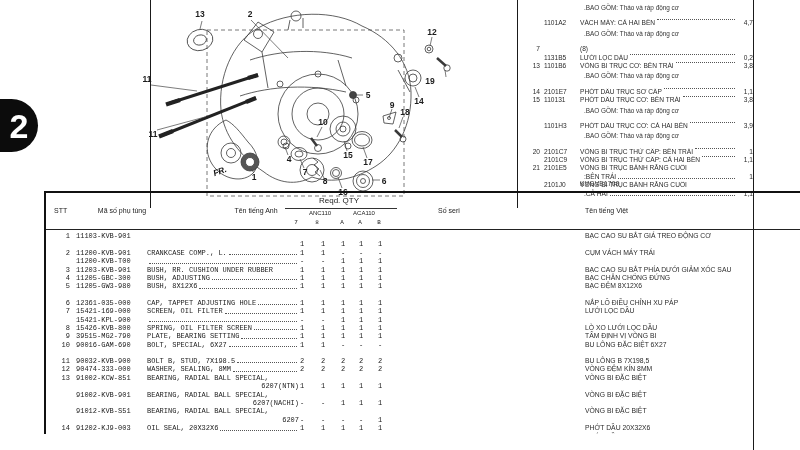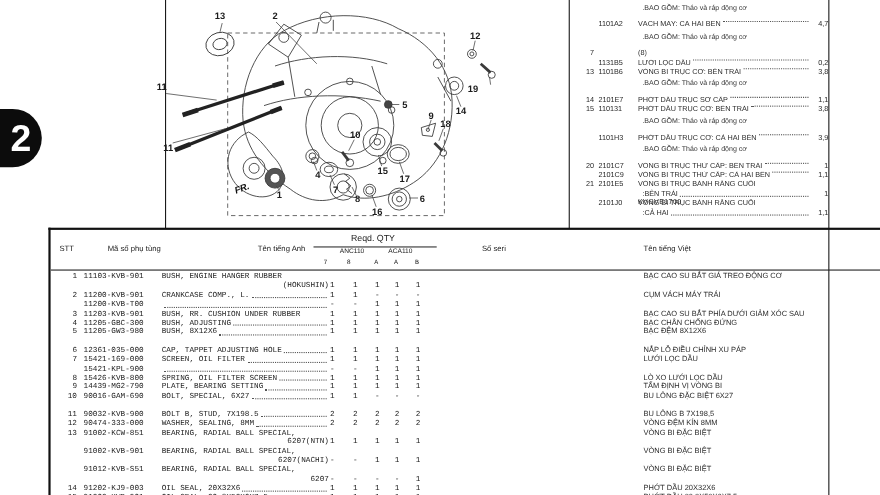--- a/index.html
+++ b/index.html
@@ -35,21 +35,21 @@
   .rrow.gap{margin-top:7px;}
   .rnote{margin-top:2px;padding-left:66px;height:8.4px;line-height:8.4px;font-size:6.4px;color:#333;}
   .rref{width:22px;text-align:right;flex:none;}
   .rcode{width:36px;margin-left:4px;flex:none;}
   .rdesc{flex:0 0 auto;max-width:150px;overflow:hidden;}
   .rline2{flex-basis:100%;display:flex;padding-left:66px;box-sizing:border-box;height:8.4px;line-height:8.4px;}
   .dots{flex:1 1 auto;border-bottom:1px dotted #555;margin:0 2px 2px 2px;min-width:4px;}
   .rval{flex:none;min-width:16px;text-align:right;}
 
   
-  #partstable{position:absolute;left:44px;top:207px;width:756px;height:243px;
+  #partstable{position:absolute;left:44px;top:191px;width:756px;height:243px;
               border-top:2px solid #111;border-left:2px solid #111;box-sizing:border-box;overflow:hidden;}
   #pt-head{position:relative;height:36px;border-bottom:1px solid #222;font-size:7px;color:#222;}
   .h{position:absolute;white-space:nowrap;}
   #h-stt{left:8px;top:14px;}
   #h-code{left:26px;top:14px;width:100px;text-align:center;}
   #h-en{left:150px;top:14px;width:120px;text-align:center;}
   #h-qty{left:253px;top:3px;width:80px;text-align:center;font-size:8px;}
   #h-qty-line{left:239px;top:15px;width:112px;border-bottom:1px solid #333;height:0;}
   #h-g1{left:252px;top:17px;width:44px;text-align:center;font-size:6px;}
   #h-g2{left:296px;top:17px;width:44px;text-align:center;font-size:6px;}
@@ -306,26 +306,20 @@
           <div class="h h-sub" style="left: 264px;">8</div>
           <div class="h h-sub" style="left: 289px;">A</div>
           <div class="h h-sub" style="left: 307px;">A</div>
           <div class="h h-sub" style="left: 326px;">B</div>
         </div>
     </div>
     <div id="pt-rows">
         <div class="prow two">
           <span class="pc c-stt">1</span>
           <span class="pc c-code">11103-KVB-901</span>
-          <span class="pc c-en">
-            <span class="l1">
-              <span>BUSH, ENGINE HANGER RUBBER</span>
-            </span>
-            <span class="l2">(HOKUSHIN)</span>
-          </span>
           <span class="pc c-qty q0">1</span>
           <span class="pc c-qty q1">1</span>
           <span class="pc c-qty q2">1</span>
           <span class="pc c-qty q3">1</span>
           <span class="pc c-qty q4">1</span>
           <span class="pc c-vi">BẠC CAO SU BẮT GIÁ TREO ĐỘNG CƠ</span>
         </div>
         <div class="prow">
           <span class="pc c-stt">2</span>
           <span class="pc c-code">11200-KVB-901</span>
@@ -462,21 +456,21 @@
           </span>
           <span class="pc c-qty q0">1</span>
           <span class="pc c-qty q1">1</span>
           <span class="pc c-qty q2">1</span>
           <span class="pc c-qty q3">1</span>
           <span class="pc c-qty q4">1</span>
           <span class="pc c-vi">LÒ XO LƯỚI LỌC DẦU</span>
         </div>
         <div class="prow">
           <span class="pc c-stt">9</span>
-          <span class="pc c-code">14439-MG2-790</span>
+          <span class="pc c-code">39515-MG2-790</span>
           <span class="pc c-en">
             <span class="l1">
               <span>PLATE, BEARING SETTING</span>
               <span class="dots"></span>
             </span>
           </span>
           <span class="pc c-qty q0">1</span>
           <span class="pc c-qty q1">1</span>
           <span class="pc c-qty q2">1</span>
           <span class="pc c-qty q3">1</span>

